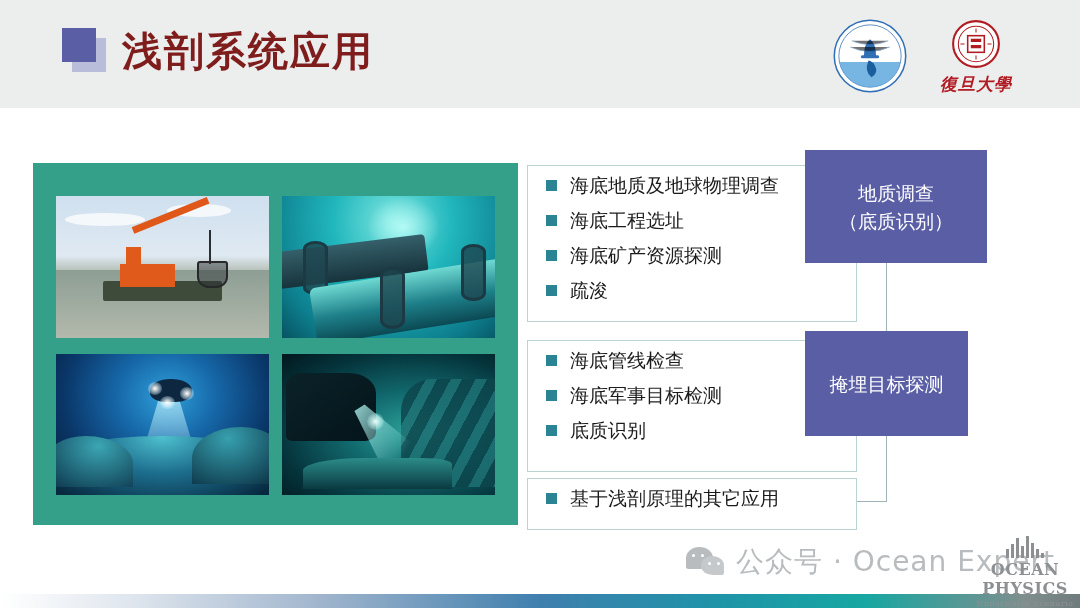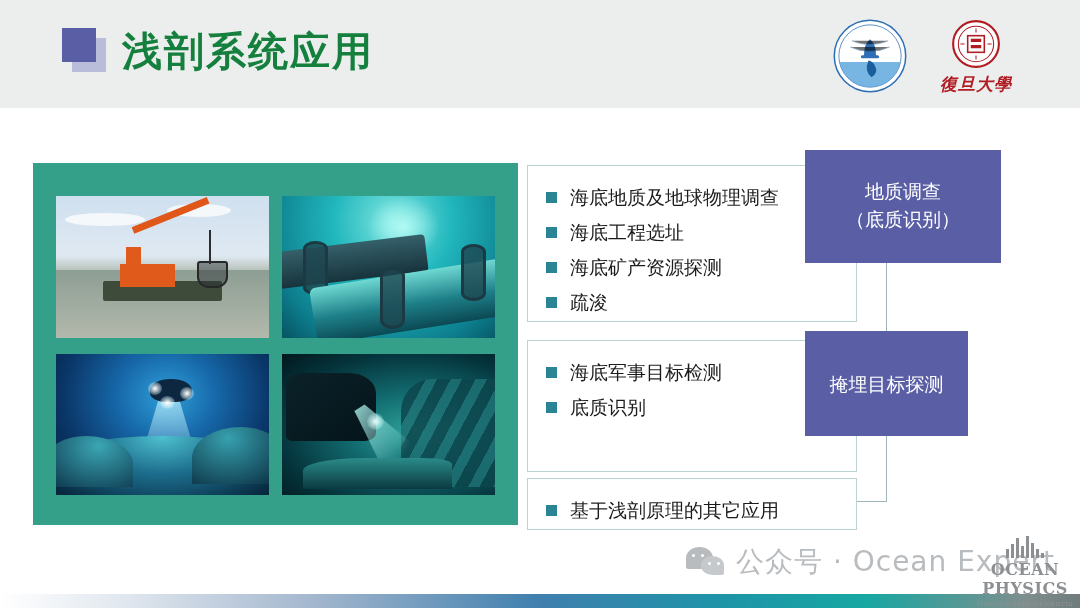--- a/index.html
+++ b/index.html
@@ -20,21 +20,21 @@
   .title-mark .sq-back{
     position:absolute;left:10px;top:10px;width:34px;height:34px;
     background:#b9bdd9;
   }
   .title-mark .sq-front{
     position:absolute;left:0;top:0;width:34px;height:34px;
     background:#5a5fa5;
   }
   .title-text{
     position:absolute;left:122px;top:22px;
-    font-size:40px;font-weight:bold;color:#15803d;
+    font-size:40px;font-weight:bold;color:#7f1d1d;
     letter-spacing:2px;line-height:58px;
     font-family:"DejaVu Sans","Liberation Sans",sans-serif;
   }
 
   
   .logo-seal{position:absolute;left:832px;top:18px;width:76px;height:76px;}
   .logo-fudan{position:absolute;left:930px;top:18px;width:92px;height:78px;}
   .fudan-name{
     position:absolute;left:0;bottom:0;width:92px;text-align:center;
     color:#b11b22;font-size:17px;font-weight:bold;letter-spacing:1px;
@@ -107,21 +107,21 @@
     background:radial-gradient(#e9fffc,rgba(160,250,245,.2) 70%,transparent);}
   .ph-wreck .debris{position:absolute;right:-4%;top:18%;width:48%;height:76%;
     background:repeating-linear-gradient(118deg,#1d6f72 0 10px,#0c454c 10px 22px);
     opacity:.85;border-radius:30% 0 0 20%;}
   .ph-wreck .ledge{position:absolute;left:10%;bottom:4%;width:70%;height:22%;
     background:linear-gradient(#2b8b88,#0a3a42);border-radius:40% 20% 0 0;}
 
   
   .list-box{
     position:absolute;background:#ffffff;border:1px solid #bcd3d3;
-    box-sizing:border-box;padding:18px 18px;
+    box-sizing:border-box;padding:6px 18px;
     z-index:3;
   }
   #list-box-1{left:527px;top:165px;width:330px;height:157px;}
   #list-box-2{left:527px;top:340px;width:330px;height:132px;}
   #list-box-3{left:527px;top:478px;width:330px;height:52px;}
 
   .bullet-row{display:flex;align-items:center;margin:0 0 9px 0;}
   #list-box-3 .bullet-row{margin-bottom:0;}
   .bullet-sq{
     width:11px;height:11px;background:#2b8494;flex:0 0 auto;margin-right:13px;
@@ -131,21 +131,21 @@
     font-family:"DejaVu Sans","Liberation Sans",sans-serif;
   }
 
   
   .callout{
     position:absolute;background:#5a5fa5;color:#ffffff;
     display:flex;align-items:center;justify-content:center;text-align:center;
     font-size:19px;line-height:28px;z-index:4;
     font-family:"DejaVu Sans","Liberation Sans",sans-serif;
   }
-  #callout-1{left:805px;top:150px;width:196px;height:113px;font-family:Liberation Mono, monospace;}
+  #callout-1{left:805px;top:150px;width:182px;height:113px;}
   #callout-2{left:805px;top:331px;width:163px;height:105px;}
 
   
   .connector{position:absolute;background:#9fb4b8;z-index:1;}
 
   
   .watermark{
     position:absolute;left:686px;top:543px;display:flex;align-items:center;
     color:#b9bcbf;font-size:28px;letter-spacing:1px;z-index:5;
     font-family:"DejaVu Sans","Liberation Sans",sans-serif;white-space:nowrap;
@@ -276,20 +276,24 @@
     </div>
     <div class="bullet-row">
       <span class="bullet-sq"></span>
       <span class="bullet-txt">疏浚</span>
     </div>
   </div>
 
   <div class="list-box" id="list-box-2">
     <div class="bullet-row">
       <span class="bullet-sq"></span>
+      <span class="bullet-txt">海底管线检查</span>
+    </div>
+    <div class="bullet-row">
+      <span class="bullet-sq"></span>
       <span class="bullet-txt">海底军事目标检测</span>
     </div>
     <div class="bullet-row">
       <span class="bullet-sq"></span>
       <span class="bullet-txt">底质识别</span>
     </div>
   </div>
 
   <div class="list-box" id="list-box-3">
     <div class="bullet-row">

